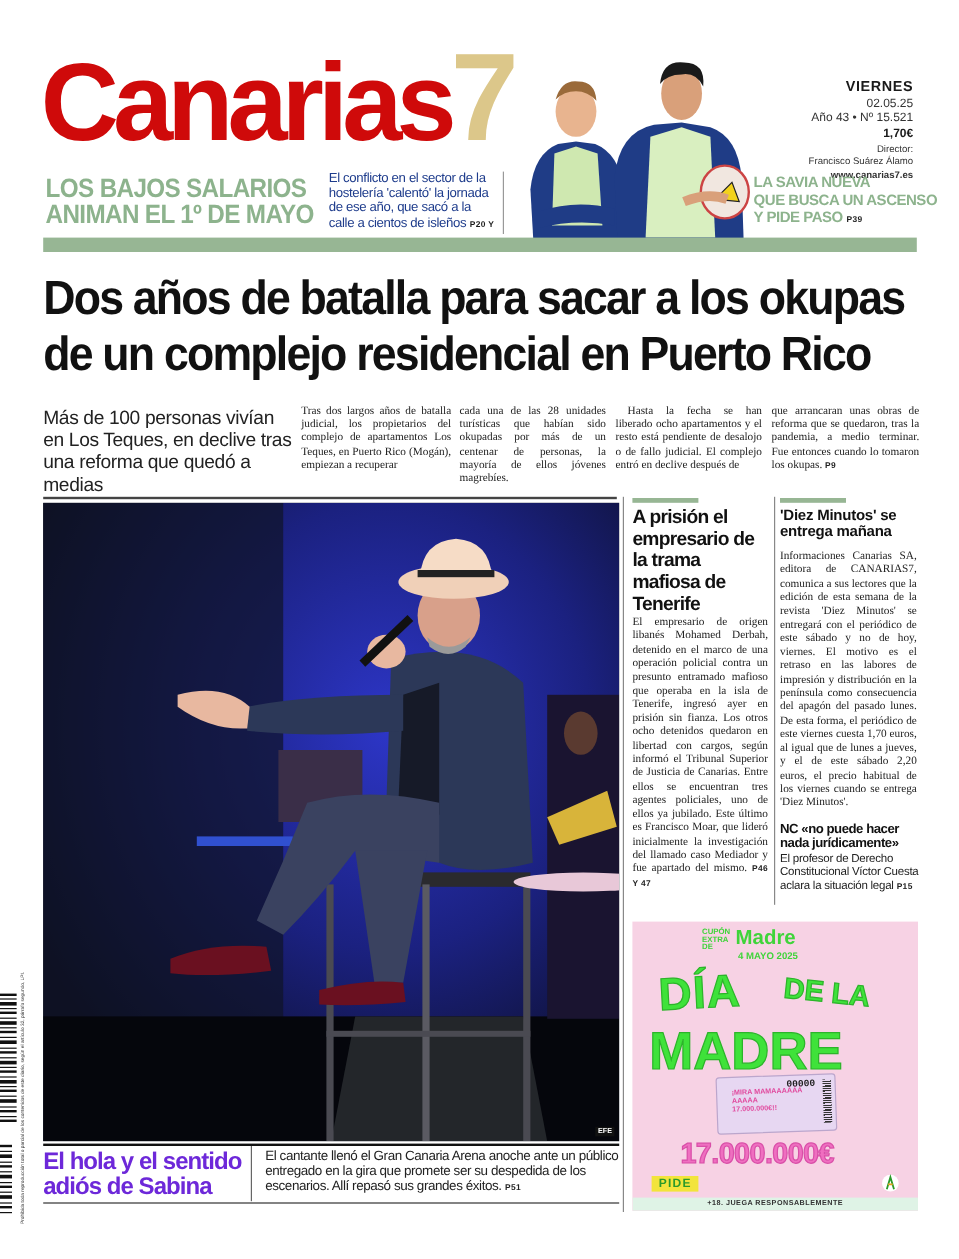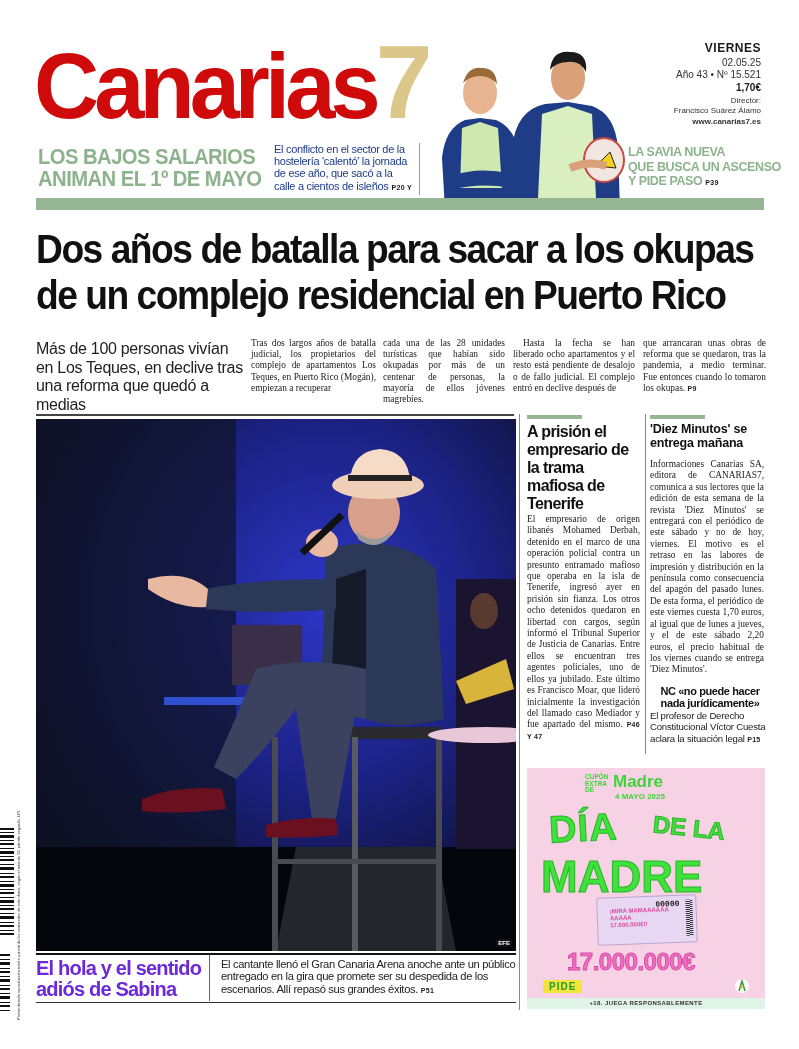--- a/index.html
+++ b/index.html
@@ -6,21 +6,21 @@
   html, body { width: 799px; height: 1049px; background: #ffffff; overflow: hidden; }
   body { position: relative; font-family: "Liberation Sans", sans-serif; color: #1a1a1a; }
 
   .abs { position: absolute; }
 
   
   .logo { left: 34px; top: 30px; font-family: "Liberation Sans", sans-serif; font-weight: 900; font-size: 92px; letter-spacing: -5px; line-height: 1; color: #cf0a0a; transform: scaleX(0.98); transform-origin: left top; }
   .logo .seven { color: #dcc78a; font-size: 104px; letter-spacing: 0; }
 
   .edition { right: 38px; top: 42px; text-align: right; font-size: 10px; line-height: 12.5px; color: #333; }
-  .edition .day { font-weight: 800; font-size: 12px; color: #1a1a1a; letter-spacing: 0.5px; margin-bottom: 2px; }
+  .edition .day { font-weight: 800; font-size: 12px; color: #1a1a1a; letter-spacing: 0.5px; margin-bottom: 2px; margin-top: 24px; }
   .edition .price { font-weight: 700; color: #1a1a1a; }
   .edition .director { margin-top: 2px; font-size: 8px; line-height: 10px; }
   .edition .web { font-weight: 700; font-size: 8px; }
 
   
   .teaser-left-title { left: 38px; top: 146px; width: 210px; font-weight: 700; font-size: 22px; line-height: 22px; color: #8db38d; letter-spacing: -0.6px; transform: scaleX(0.92); transform-origin: left top; white-space: nowrap; }
   .teaser-left-desc { left: 274px; top: 143px; width: 140px; font-size: 11px; line-height: 12.2px; color: #1e3c8c; letter-spacing: -0.3px; }
   .pageref { font-size: 7px; font-weight: 800; color: #1a1a1a; letter-spacing: 0.3px; margin-left: 3px; }
   .teaser-sep { left: 419px; top: 143px; width: 1px; height: 52px; background: #999; }
 
@@ -50,21 +50,21 @@
   .vsep2 { left: 645px; top: 414px; height: 340px; }
 
   
   .side-rule { height: 4px; background: #97b694; }
   .sr1 { left: 527px; top: 415px; width: 55px; }
   .sr2 { left: 650px; top: 415px; width: 55px; }
   .side-title1 { left: 527px; top: 423px; width: 115px; font-weight: 800; font-size: 16px; line-height: 18px; color: #111; letter-spacing: -0.6px; }
   .side-body1 { left: 527px; top: 514px; width: 113px; font-family: "Liberation Serif", serif; font-size: 9.4px; line-height: 11.4px; color: #222; text-align: justify; }
   .side-title2 { left: 650px; top: 422px; width: 120px; font-weight: 800; font-size: 12.5px; line-height: 14px; color: #111; letter-spacing: -0.2px; }
   .side-body2 { left: 650px; top: 459px; width: 114px; font-family: "Liberation Serif", serif; font-size: 9.4px; line-height: 11.4px; color: #222; text-align: justify; }
-  .nc-title { left: 650px; top: 686px; width: 120px; font-weight: 800; font-size: 11px; line-height: 11.8px; color: #111; letter-spacing: -0.4px; text-align: center; }
+  .nc-title { left: 650px; top: 686px; width: 120px; font-weight: 800; font-size: 11px; line-height: 11.8px; color: #111; letter-spacing: -0.4px; }
   .nc-body { left: 650px; top: 710px; width: 120px; font-size: 9.6px; line-height: 11.4px; color: #222; letter-spacing: -0.2px; }
 
   
   .ad { left: 527px; top: 768px; width: 238px; height: 241px; background: #f7d2e4; overflow: hidden; }
   .ad-cupon { position: absolute; left: 58px; top: 6px; font-size: 6.5px; line-height: 6.5px; font-weight: 800; color: #3fd43a; width: 26px; }
   .ad-madre-small { position: absolute; left: 86px; top: 4px; font-size: 17px; font-weight: 900; color: #3fd43a; }
   .ad-date { position: absolute; left: 88px; top: 24px; font-size: 8px; font-weight: 700; color: #3fd43a; }
   .ad-dia { position: absolute; left: 22px; top: 42px; font-size: 38px; font-weight: 900; color: #3fe23a; line-height: 36px; letter-spacing: 1px; -webkit-text-stroke: 1px #2cb42a; transform: rotate(-3deg); }
   .ad-dela { position: absolute; left: 126px; top: 46px; font-size: 24px; font-weight: 900; color: #3fe23a; -webkit-text-stroke: 1px #2cb42a; transform: rotate(6deg); }
   .ad-madre { position: absolute; left: 14px; top: 84px; font-size: 44px; font-weight: 900; color: #3fe23a; letter-spacing: 0px; -webkit-text-stroke: 1px #2cb42a; }

